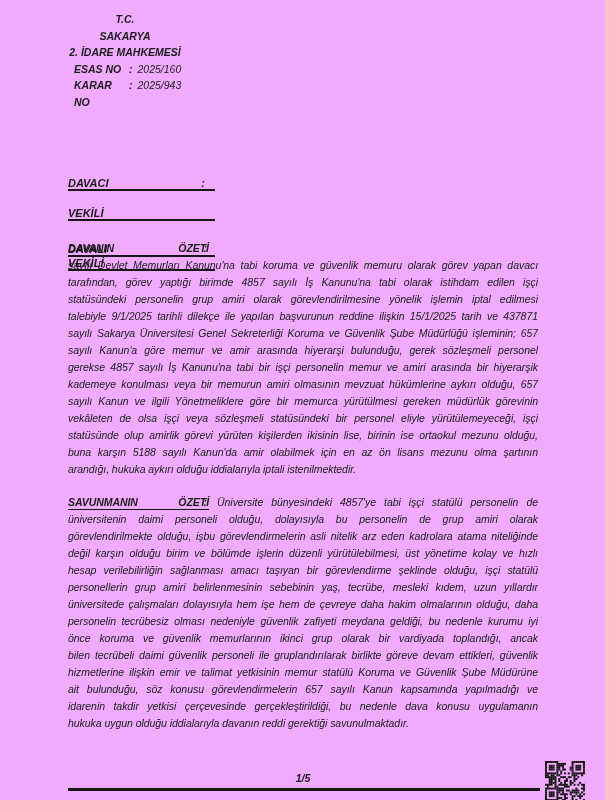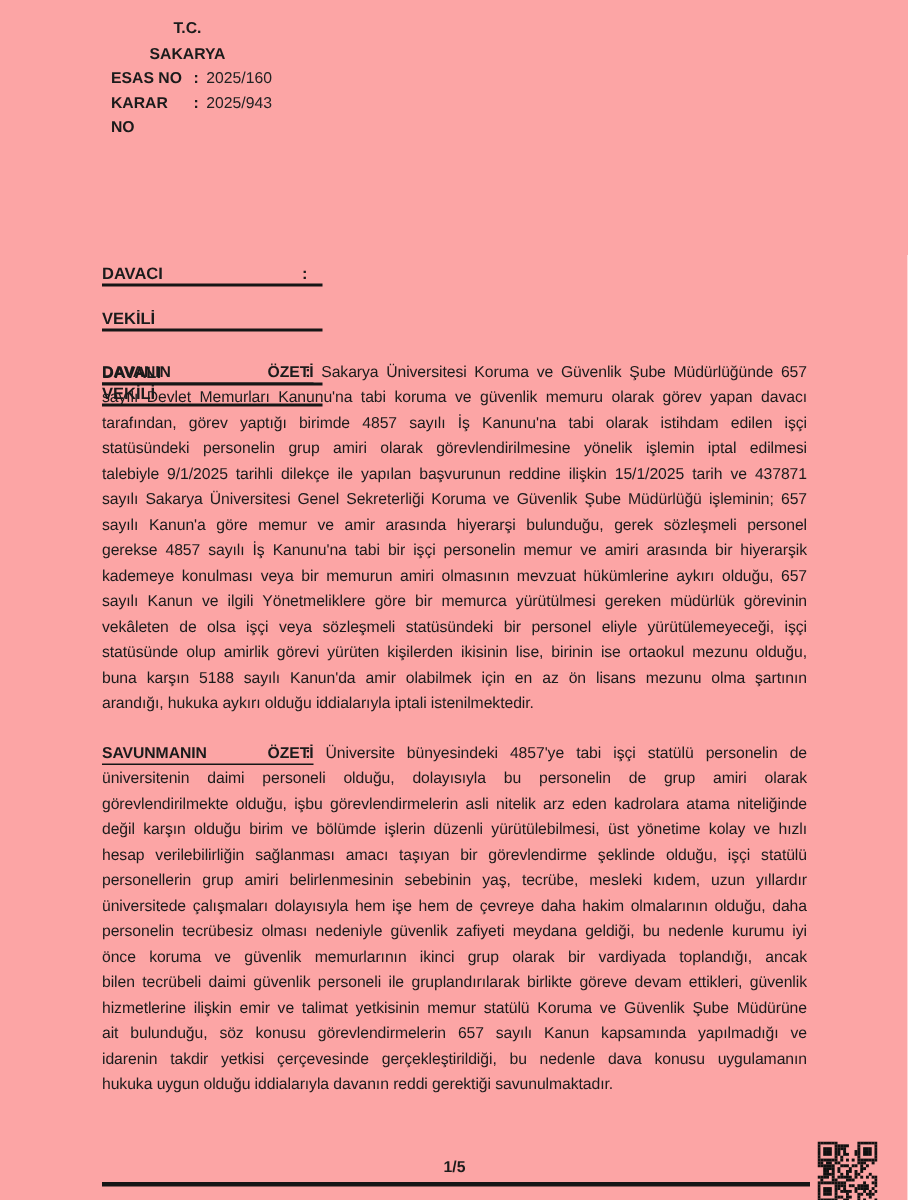--- a/index.html
+++ b/index.html
@@ -1,19 +1,19 @@
 <!DOCTYPE html>
 <html><head>
 <meta charset="utf-8">
 <style>
   * { margin:0; padding:0; box-sizing:border-box; }
   html,body { background:#ffffff; }
   .page {
-    position:relative; width:605px; height:800px; background:#fca5a5;
-    font-family:"Liberation Sans", sans-serif; color:#1b1b1b; overflow:hidden;
+    position:relative; width:605px; height:800px; background:#f0abfc;
+    font-family:"Liberation Sans", sans-serif; color:#1b1b1b; overflow:hidden;font-style:italic;
   }
 
   
   .header { position:absolute; left:66px; top:11px; width:118px;
             font-size:10.5px; line-height:16.6px; font-weight:bold; }
   .header .center { text-align:center; }
   .num-row { display:flex; padding-left:8px; }
   .num-label { width:55px; font-weight:bold; }
   .num-colon { font-weight:bold; }
   .num-value { font-weight:normal; margin-left:5px; color:#222; }
@@ -47,20 +47,21 @@
         display:block; }
 </style>
 </head>
 <body>
 
 <div class="page">
 
   <div class="header">
     <div class="center">T.C.</div>
     <div class="center">SAKARYA</div>
+    <div class="center">2. İDARE MAHKEMESİ</div>
     <div class="num-row">
       <span class="num-label">ESAS NO</span>
       <span class="num-colon">:</span>
       <span class="num-value">2025/160</span>
     </div>
     <div class="num-row">
       <span class="num-label">KARAR NO</span>
       <span class="num-colon">:</span>
       <span class="num-value">2025/943</span>
     </div>
@@ -79,21 +80,20 @@
     <span></span>
   </div>
   <div class="party p4">
     <span>VEKİLİ</span>
     <span></span>
   </div>
 
   <div class="section s1">
     <div class="fline">
       <span class="sec-label"><span>DAVANIN ÖZETİ</span><span class="sec-colon">:</span></span>
-      <span>Sakarya Üniversitesi Koruma ve Güvenlik Şube Müdürlüğünde 657</span>
     </div>
     <div>
         <div class="jline">sayılı Devlet Memurları Kanunu'na tabi koruma ve güvenlik memuru olarak görev yapan davacı</div>
         <div class="jline">tarafından, görev yaptığı birimde 4857 sayılı İş Kanunu'na tabi olarak istihdam edilen işçi</div>
         <div class="jline">statüsündeki personelin grup amiri olarak görevlendirilmesine yönelik işlemin iptal edilmesi</div>
         <div class="jline">talebiyle 9/1/2025 tarihli dilekçe ile yapılan başvurunun reddine ilişkin 15/1/2025 tarih ve 437871</div>
         <div class="jline">sayılı Sakarya Üniversitesi Genel Sekreterliği Koruma ve Güvenlik Şube Müdürlüğü işleminin; 657</div>
         <div class="jline">sayılı Kanun'a göre memur ve amir arasında hiyerarşi bulunduğu, gerek sözleşmeli personel</div>
         <div class="jline">gerekse 4857 sayılı İş Kanunu'na tabi bir işçi personelin memur ve amiri arasında bir hiyerarşik</div>
         <div class="jline">kademeye konulması veya bir memurun amiri olmasının mevzuat hükümlerine aykırı olduğu, 657</div>

